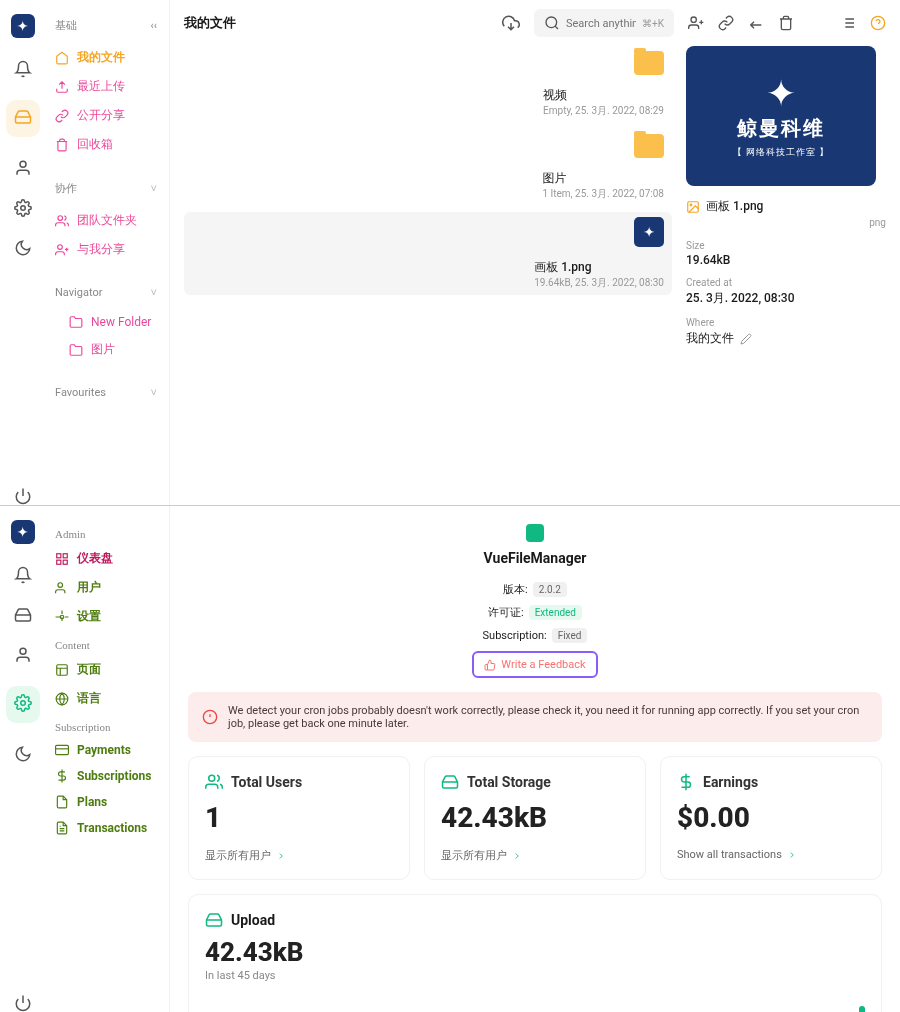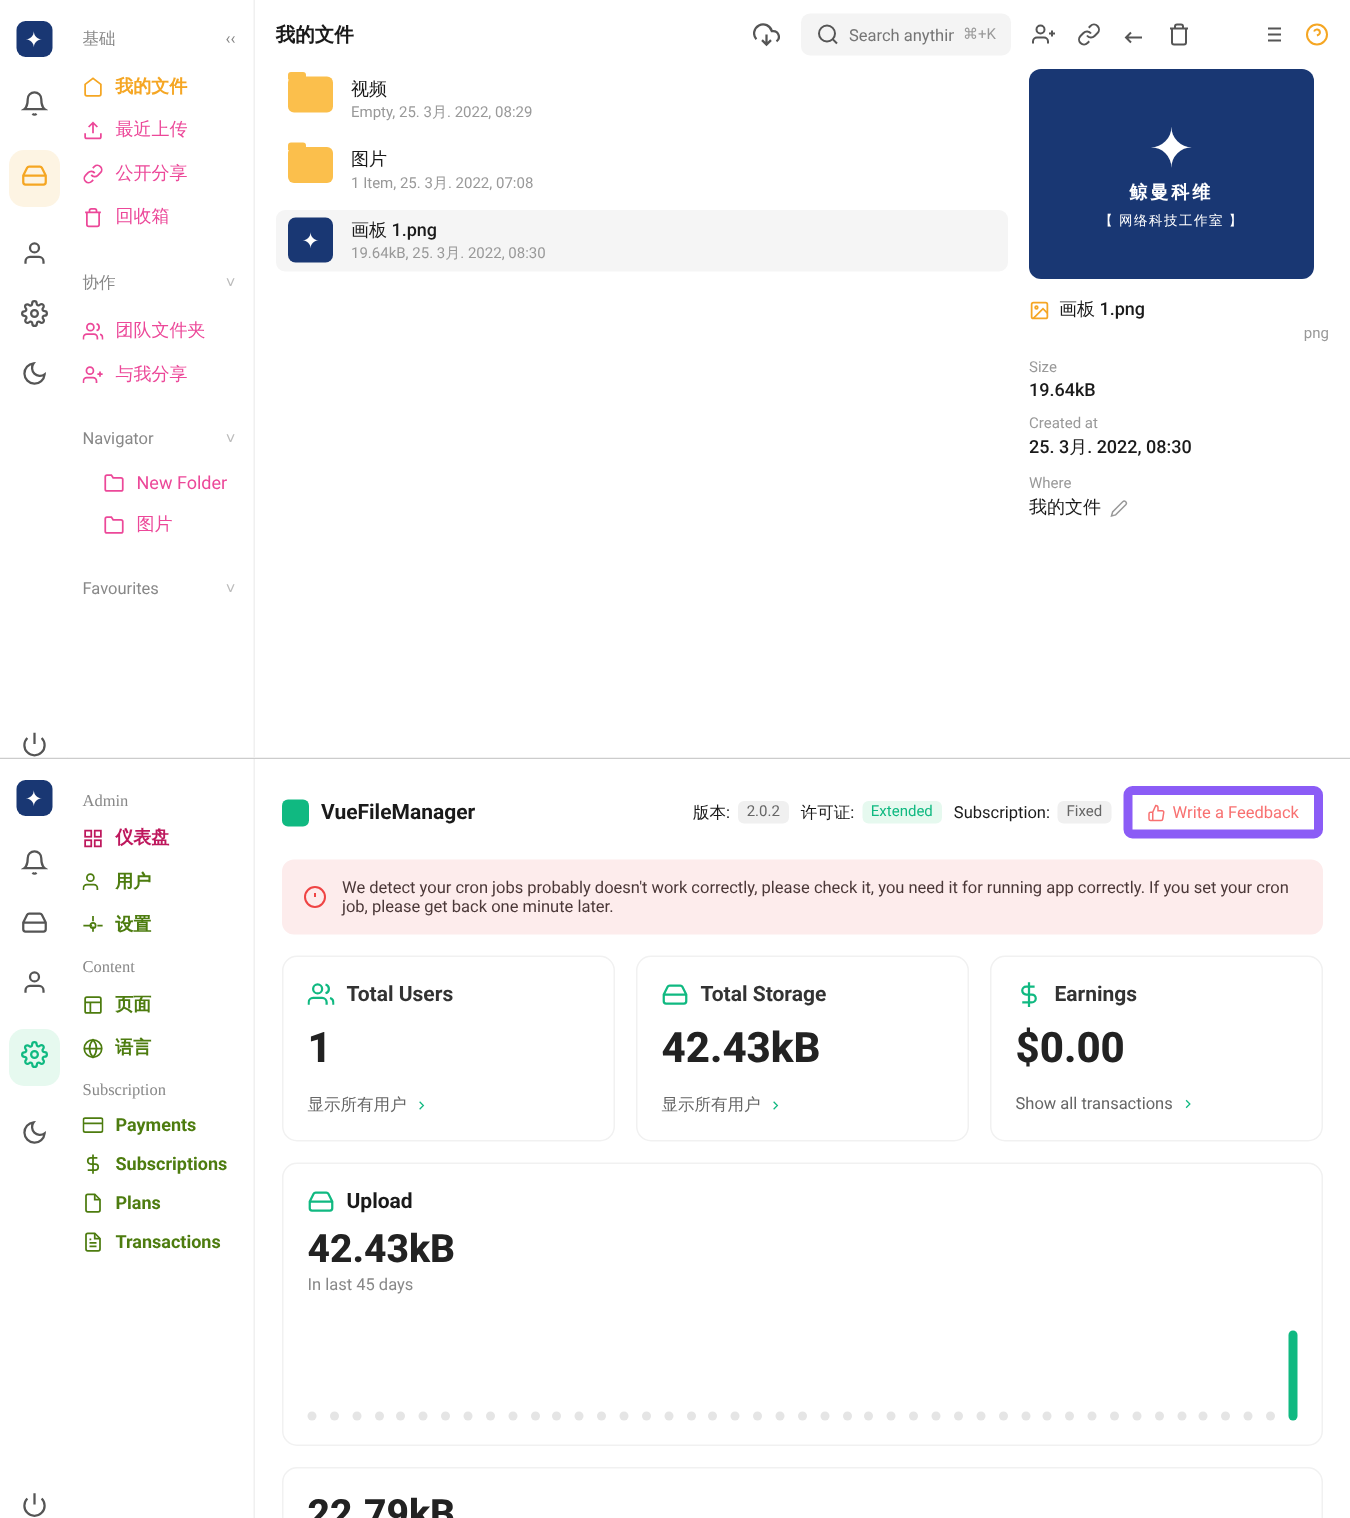--- a/index.html
+++ b/index.html
@@ -141,24 +141,25 @@
 
 
 .content-row {
   flex:1; display:flex; padding:0 14px 14px 14px; gap:14px;
 }
 .file-list {
   flex:1;
   display:flex; flex-direction:column; gap:6px;
 }
 .file-row {
-  display:flex; align-items:flex-start; gap:12px;
+  display:flex; align-items:flex-end; gap:12px;
   padding:5px 8px;
   border-radius:6px;
   cursor:pointer;
+  flex-direction:column;
 }
 .file-row.selected {
   background:#f5f5f5;
 }
 .folder-icon {
   width:30px;height:24px;
   background:#fbbf4c;
   border-radius:4px;
   position:relative;
 }
@@ -184,21 +185,21 @@
 .preview {
   width:190px; height:140px;
   background:#193773;
   border-radius:8px;
   display:flex; flex-direction:column;
   align-items:center; justify-content:center;
   color:white;
   margin-bottom:12px;
 }
 .preview .p-logo { font-size:36px; }
-.preview .p-title { font-size:12px; font-weight:700; letter-spacing:2px;}
+.preview .p-title { font-size:20px; font-weight:700; letter-spacing:2px;}
 .preview .p-sub { font-size:9px; margin-top:4px; letter-spacing:1px;}
 .details .fname-row {
   display:flex; align-items:center; gap:6px; margin-bottom:2px;
 }
 .details .fname-row .pic-ic {
   width:14px;height:14px;stroke:#f5a623;fill:none;stroke-width:2;
 }
 .details .fname { font-size:12px; font-weight:500; }
 .details .ftype { font-size:10px; color:#999; margin-bottom:12px;text-align:right; }
 .details .label { font-size:10px; color:#999; margin-bottom:2px; }
@@ -233,34 +234,34 @@
 .side-item2.active { color:#be185d; font-weight:600; }
 .side-item2 .mi { width:14px;height:14px;stroke:currentColor;fill:none;stroke-width:2; }
 
 .main2 {
   flex:1;
   padding:18px;
   overflow:hidden;
   border-left:1px solid #f0f0f0;
 }
 .header2 {
-  display:flex;align-items:center;gap:8px;margin-bottom:14px;
+  display:flex;align-items:center;gap:8px;margin-bottom:14px;flex-direction:column;
 }
 .brand-logo {
   width:18px;height:18px;background:#10b981;border-radius:4px;
 }
 .brand-name { font-size:14px; font-weight:700; }
 .header2 .spacer{flex:1;}
 .meta-pair { font-size:11px; display:flex;align-items:center;gap:5px;}
 .badge {
   font-size:10px;background:#f0f0f0;color:#666;padding:2px 6px;border-radius:4px;
 }
 .badge.green { color:#10b981; background:#e6f9ef; }
 .feedback-btn {
-  border:6px solid #8b5cf6;
+  border:2px solid #8b5cf6;
   color:#f87171;
   background:white;
   padding:5px 10px;border-radius:6px;font-size:11px;
   display:flex;align-items:center;gap:5px;cursor:pointer;
 }
 
 .alert {
   background:#fdecec;
   border-radius:8px;
   padding:12px 14px;

